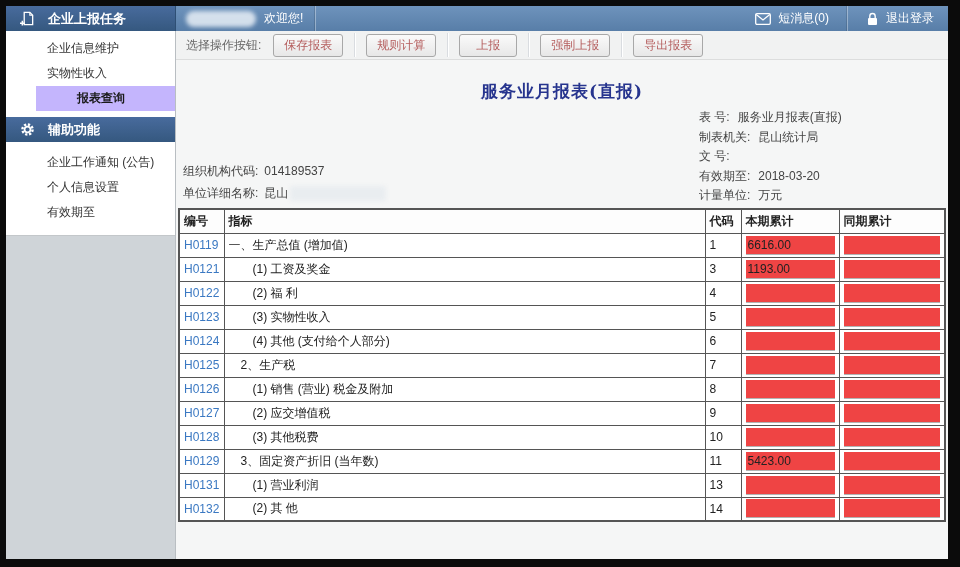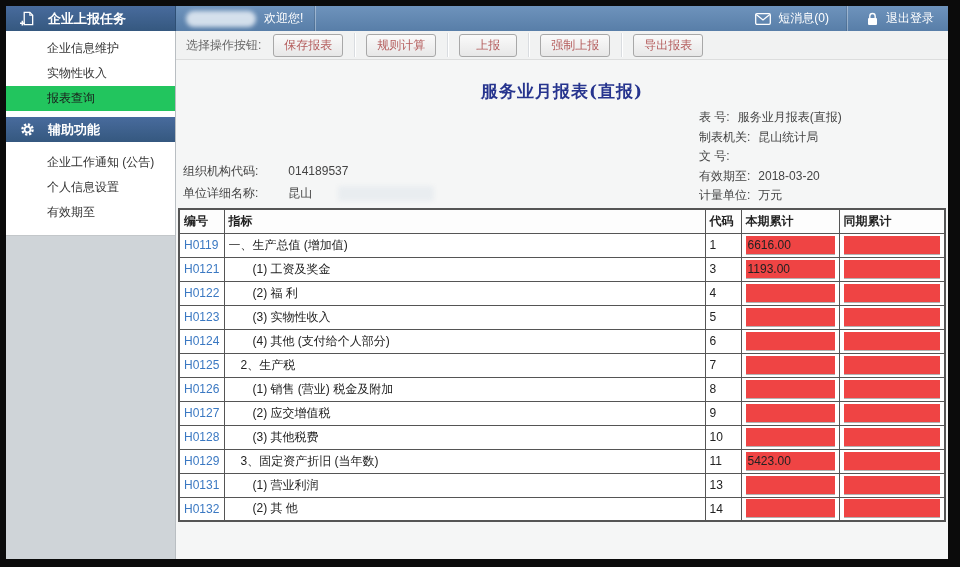--- a/index.html
+++ b/index.html
@@ -27,21 +27,21 @@
   .top-action { display:flex; align-items:center; gap:7px; cursor:pointer; padding:0 6px; white-space:nowrap; }
   .top-action:last-child { padding-right:14px; }
 
   
   .body { flex:1; display:flex; min-height:0; }
   .sidebar { width:170px; flex-shrink:0; background:#cfd4d8; display:flex; flex-direction:column;
              border-right:1px solid #b9bec2; }
   .sidebar-menu { background:#fff; padding:5px 0 10px; border-bottom:1px solid #c3c7ca; }
   .side-item { height:25px; line-height:25px; padding-left:41px; font-size:12px; color:#333;
                cursor:pointer; white-space:nowrap; }
-  .side-item.active { background:#22c55e; font-weight:normal; color:#1a1a1a; }
+  .side-item.active { background:#c4b5fd; font-weight:bold; color:#1a1a1a;margin-left:30px; }
   .section-header { height:25px; background:linear-gradient(#486b9d,#35587f); color:#fff;
                     font-weight:bold; font-size:13px; display:flex; align-items:center;
                     padding-left:14px; margin:6px 0 8px; cursor:pointer; }
   .section-header .ticon { margin-right:13px; display:flex; }
   .sidebar-fill { flex:1; }
 
   .main { flex:1; display:flex; flex-direction:column; min-width:0; }
 
   
   .toolbar { height:29px; flex-shrink:0; background:#f1f2f2; border-bottom:1px solid #dcdddd;
@@ -54,21 +54,21 @@
             color:#b45c5c; font-size:12px; font-family:"Liberation Sans",sans-serif;
             padding:2px 10px; min-width:58px; text-align:center; cursor:pointer; white-space:nowrap; }
 
   
   .content { flex:1; background:#f5f6f6; padding:0 5px; overflow:hidden; font-size:12px; color:#444; }
   .report-title { margin-top:20px; height:22px; text-align:center;
                   font-family:"DejaVu Serif", serif; font-size:17px; font-weight:bold;
                   color:#26348e; letter-spacing:1px; }
   .meta-zone { position:relative; height:100px; margin-top:6px; }
   .meta-left { position:absolute; left:2px; bottom:4px; line-height:22px; color:#444; }
-  .meta-left .mrow { display:flex; align-items:center;gap:24px; }
+  .meta-left .mrow { display:flex; align-items:center; }
   .meta-left .mlabel { margin-right:6px; }
   .redact-unit { width:96px; height:15px; background:#e9edf0; border-radius:3px;
                  filter:blur(2px); margin-left:2px; }
   .meta-right { position:absolute; right:4px; top:0; width:240px; line-height:19.5px; color:#444; }
   .meta-right .mlabel { margin-right:8px; }
 
   
   table.report { border-collapse:collapse; width:766px; table-layout:fixed; background:#fff;
                  border:2px solid #555; margin-left:-3px; }
   .report th, .report td { border:1px solid #555; font-size:12px; padding:0 4px; height:24px;

